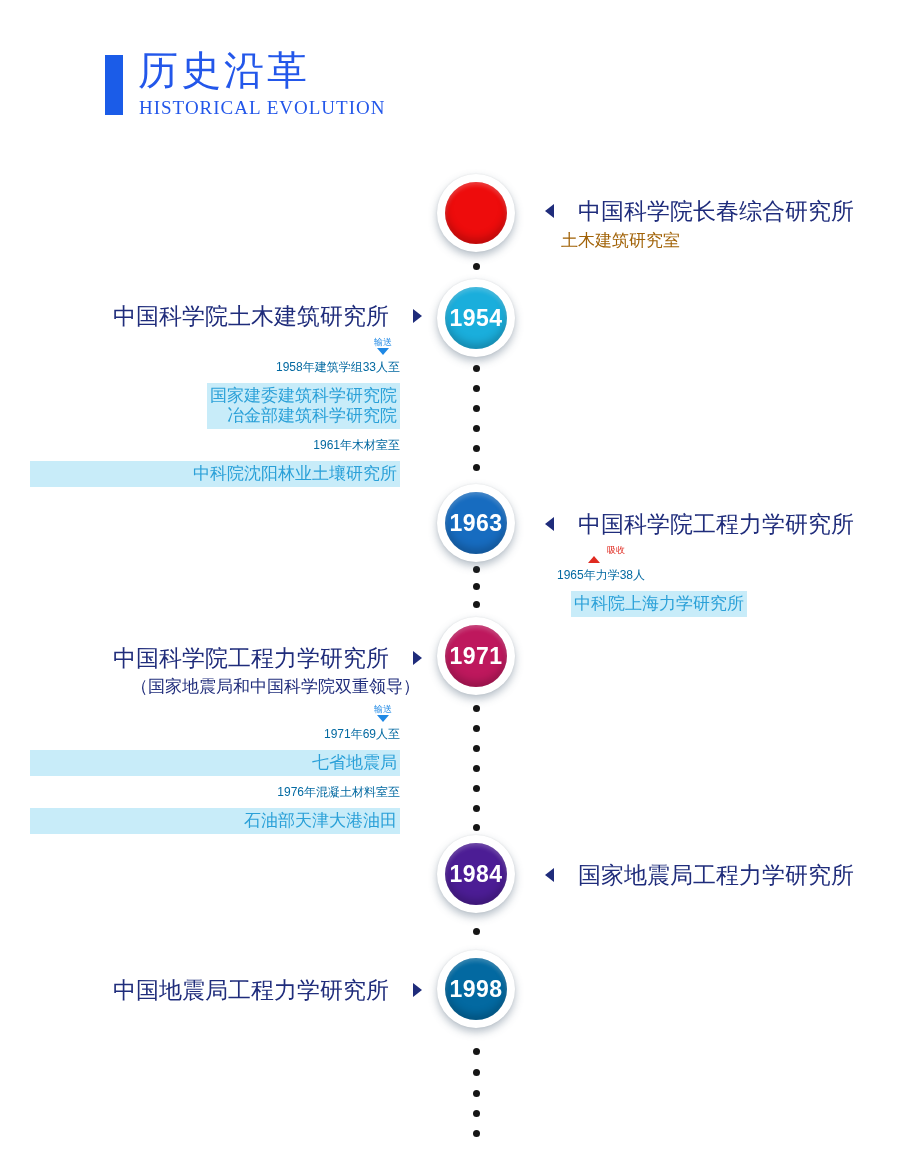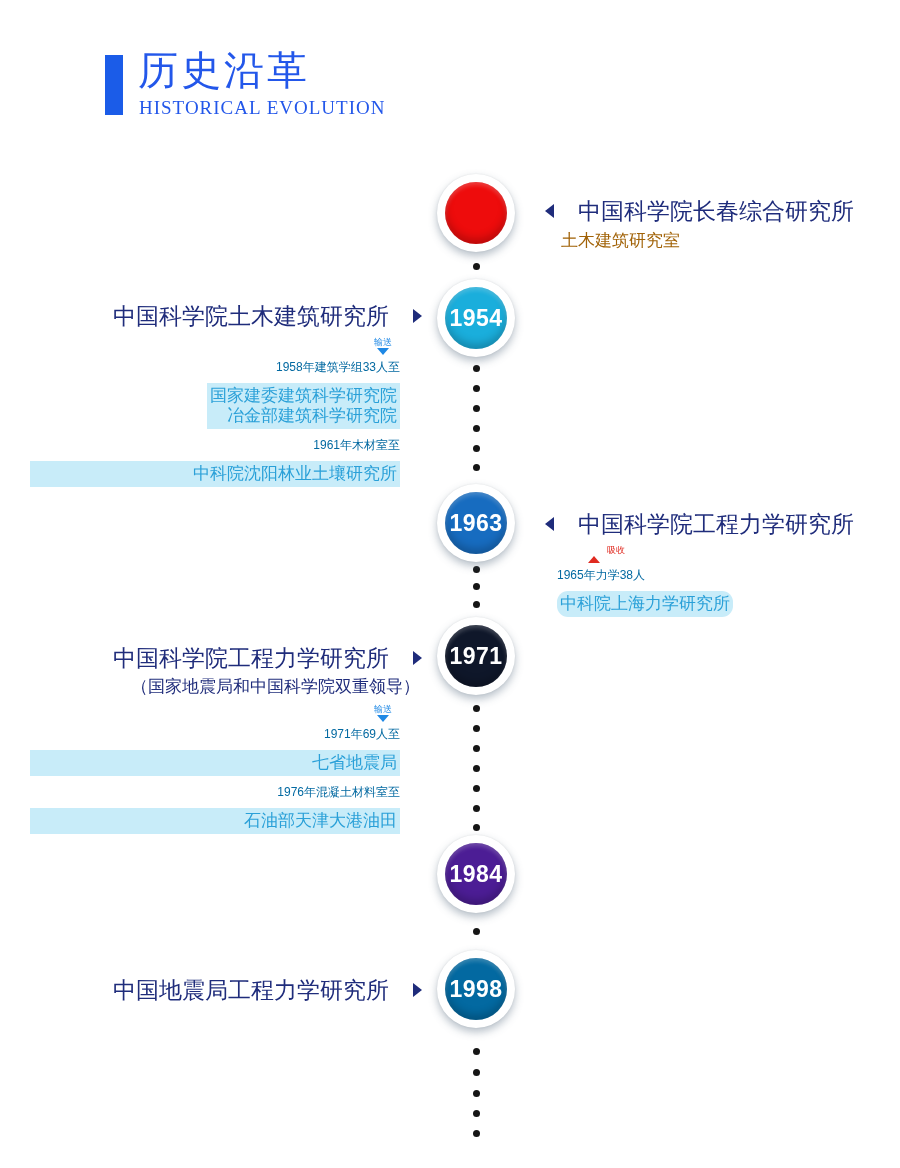--- a/index.html
+++ b/index.html
@@ -49,21 +49,21 @@
   .entry-l .flow{margin-right:30px;}
   .entry-r .flow{margin-left:18px;}
 
   .plain{font-size:12px;color:#0369a1;line-height:21px;margin-top:2px;}
   .entry-l .plain{margin-right:22px;}
   .entry-r .plain{margin-left:12px;}
 
   .hl{display:inline-block;background:#c8ecf9;color:#2aa0d8;font-size:17px;line-height:20px;
       padding:3px 3px;margin-top:5px;}
   .entry-l .hl{margin-right:22px;}
-  .entry-r .hl{margin-left:12px;border-radius:11px;}
+  .entry-r .hl{margin-left:26px;}
   .rowblock{display:block;}
 </style>
 </head>
 <body>
 
 <div class="canvas">
 
   <div class="hdr-bar"></div>
   <div class="hdr-title">历史沿革</div>
   <div class="hdr-sub">HISTORICAL EVOLUTION</div>
@@ -103,21 +103,21 @@
     <div class="core" style="background: rgb(26, 174, 220);">
       <span>1954</span>
     </div>
   </div>
   <div class="tnode" style="top:484px">
     <div class="core" style="background: rgb(23, 108, 192);">
       <span>1963</span>
     </div>
   </div>
   <div class="tnode" style="top:617px">
-    <div class="core" style="background: #0f172a;">
+    <div class="core" style="background: #be185d;">
       <span>1971</span>
     </div>
   </div>
   <div class="tnode" style="top:835px">
     <div class="core" style="background: #4c1d95;">
       <span>1984</span>
     </div>
   </div>
   <div class="tnode" style="top:950px">
     <div class="core" style="background: #0369a1;">
@@ -181,20 +181,26 @@
     <div class="plain">1971年69人至</div>
     <div class="hl rowblock" style="align-self:flex-end">
       <span>七省地震局</span>
     </div>
     <div class="plain" style="margin-top:6px">1976年混凝土材料室至</div>
     <div class="hl rowblock">
       <span>石油部天津大港油田</span>
     </div>
   </div>
 
+  <div class="entry-r" style="top:860px">
+    <div class="h-row">
+      <span class="arr-l"></span>
+      <span>国家地震局工程力学研究所</span>
+    </div>
+  </div>
 
   <div class="entry-l" style="top:975px">
     <div class="h-row">
       <span>中国地震局工程力学研究所</span>
       <span class="arr-r"></span>
     </div>
   </div>
 
 </div>
 

